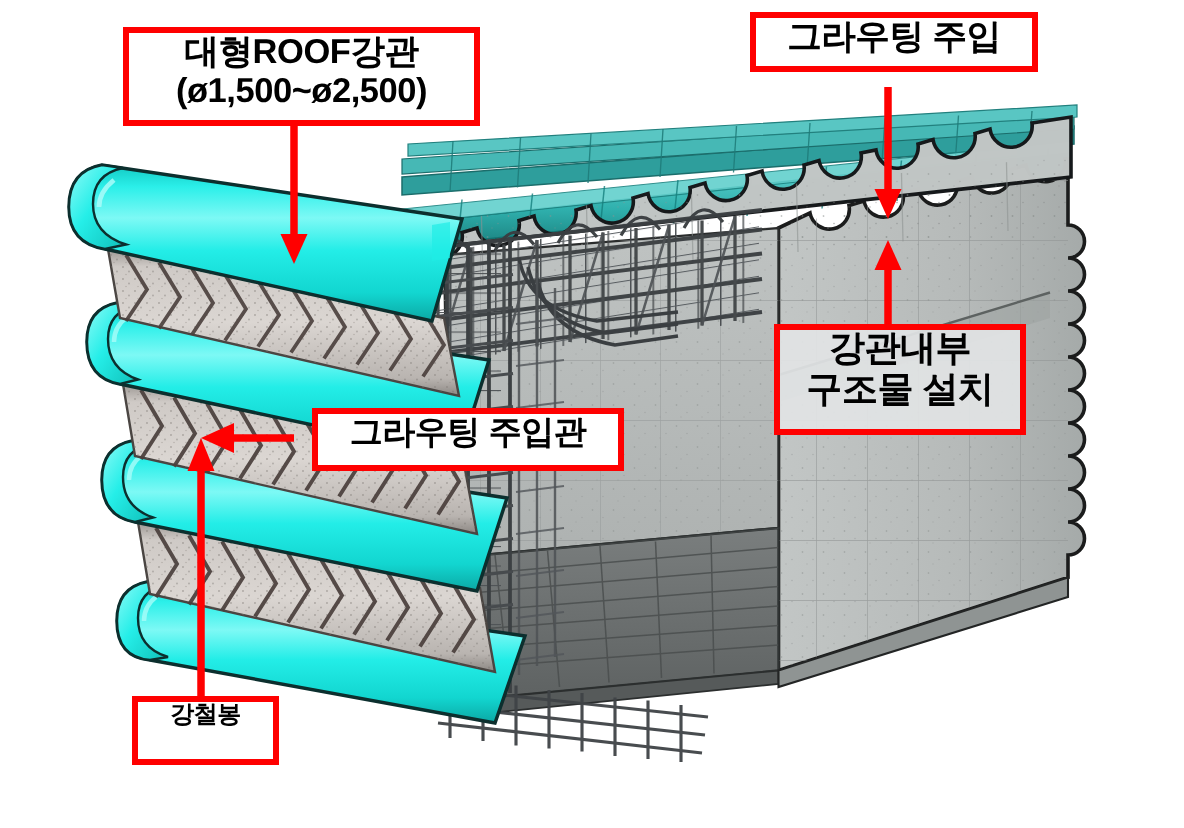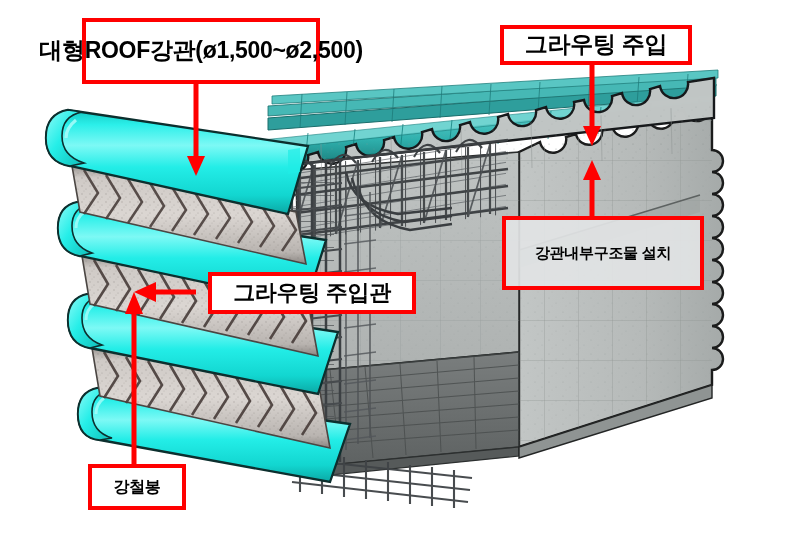--- a/index.html
+++ b/index.html
@@ -4,30 +4,30 @@
 <style>
   html,body{margin:0;padding:0;background:#fff;}
   body{width:789px;height:552px;overflow:hidden;
        font-family:"Liberation Sans","DejaVu Sans",sans-serif;}
   #stage{position:relative;width:789px;height:552px;background:#ffffff;}
   svg#scene{position:absolute;left:0;top:0;width:789px;height:552px;}
 
   
   .label{position:absolute;box-sizing:border-box;
          border:4px solid #FF0000;background:#FFFFFF;
-         display:flex;flex-direction:row;align-items:center;
-         justify-content:center;text-align:center;
+         display:flex;flex-direction:column;align-items:center;
+         text-align:center;
          font-weight:bold;color:#000;line-height:1.12;
          letter-spacing:-0.3px;}
   .label.translucent{background:rgba(225,227,228,0.93);}
   .label .ln{display:block;white-space:nowrap;}
 
   #lbl-roof{left:82px;  top:18px;  width:238px; height:66px; font-size:23px;}
-  #lbl-grout-inj{left:500px;top:25px; width:192px; height:40px; font-size:23px;}
-  #lbl-inner{left:502px;top:216px;width:202px;height:74px; font-size:15px;}
+  #lbl-grout-inj{left:500px;top:8px; width:192px; height:40px; font-size:23px;}
+  #lbl-inner{left:516px;top:216px;width:168px;height:74px; font-size:24px;}
   #lbl-pipe{left:196px; top:272px;width:208px;height:42px; font-size:22px;margin-left:12px;}
   #lbl-rod{left:88px;   top:464px;width:98px;  height:46px; font-size:16px;}
 </style>
 </head>
 <body>
 
 <div id="stage">
 
   <svg id="scene" viewBox="0 0 789 552">
     <defs>

